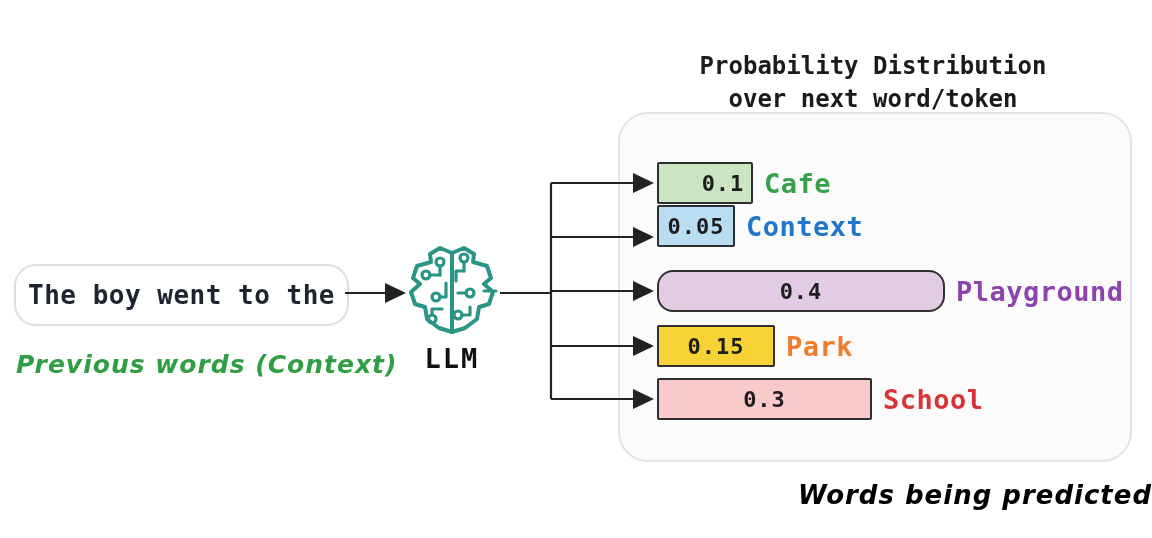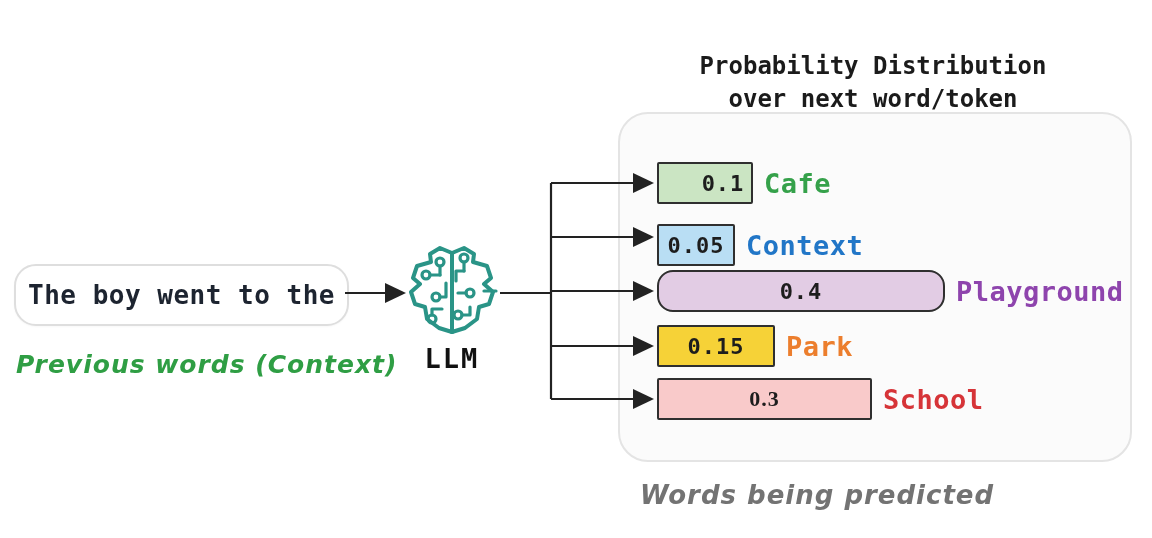--- a/index.html
+++ b/index.html
@@ -39,25 +39,25 @@
   
   .bar-row{
     position:absolute;left:657px;height:42px;display:flex;align-items:center;z-index:4;
   }
   .bar{
     height:42px;border:2.5px solid #2f2f2f;border-radius:2px;box-sizing:border-box;
     display:flex;align-items:center;justify-content:center;flex:0 0 auto;
   }
   .bar-value{font-size:22px;font-weight:bold;color:#1d1d1d;letter-spacing:1px;}
   .bar-word{margin-left:11px;font-size:27px;font-weight:bold;white-space:nowrap;letter-spacing:.5px;}
-  .row-0{top:162px}.row-1{top:224px}.row-2{top:270px}.row-3{top:325px}.row-4{top:378px}
+  .row-0{top:162px}.row-1{top:205px}.row-2{top:270px}.row-3{top:325px}.row-4{top:378px}
   .caption{
-    position:absolute;left:640px;top:480px;width:512px;text-align:left;
+    position:absolute;left:640px;top:480px;width:512px;text-align:right;
     font-family:"DejaVu Sans",sans-serif;font-style:italic;font-weight:bold;
-    font-size:26px;color:#737373;letter-spacing:1px;z-index:2;white-space:nowrap;
+    font-size:26px;color:#000000;letter-spacing:1px;z-index:2;white-space:nowrap;
   }
 </style>
 </head>
 <body>
 
 <div class="canvas">
 
   <div class="context-box">
     <span class="context-text">The boy went to the</span>
   </div>
@@ -142,21 +142,21 @@
   </div>
 
   <div class="bar-row row-3">
     <div class="bar" style="width: 118px; background: rgb(246, 210, 55);">
       <span class="bar-value">0.15</span>
     </div>
     <span class="bar-word" style="color: rgb(236, 126, 45);">Park</span>
   </div>
 
   <div class="bar-row row-4">
-    <div class="bar" style="width: 215px; background: rgb(249, 202, 202); font-family: Liberation Serif, serif;">
+    <div class="bar" style="width: 215px; background: rgb(249, 202, 202);">
       <span class="bar-value">0.3</span>
     </div>
     <span class="bar-word" style="color: rgb(214, 52, 56);">School</span>
   </div>
 
   <div class="caption">Words being predicted</div>
 
 </div>
 
 </body></html>

